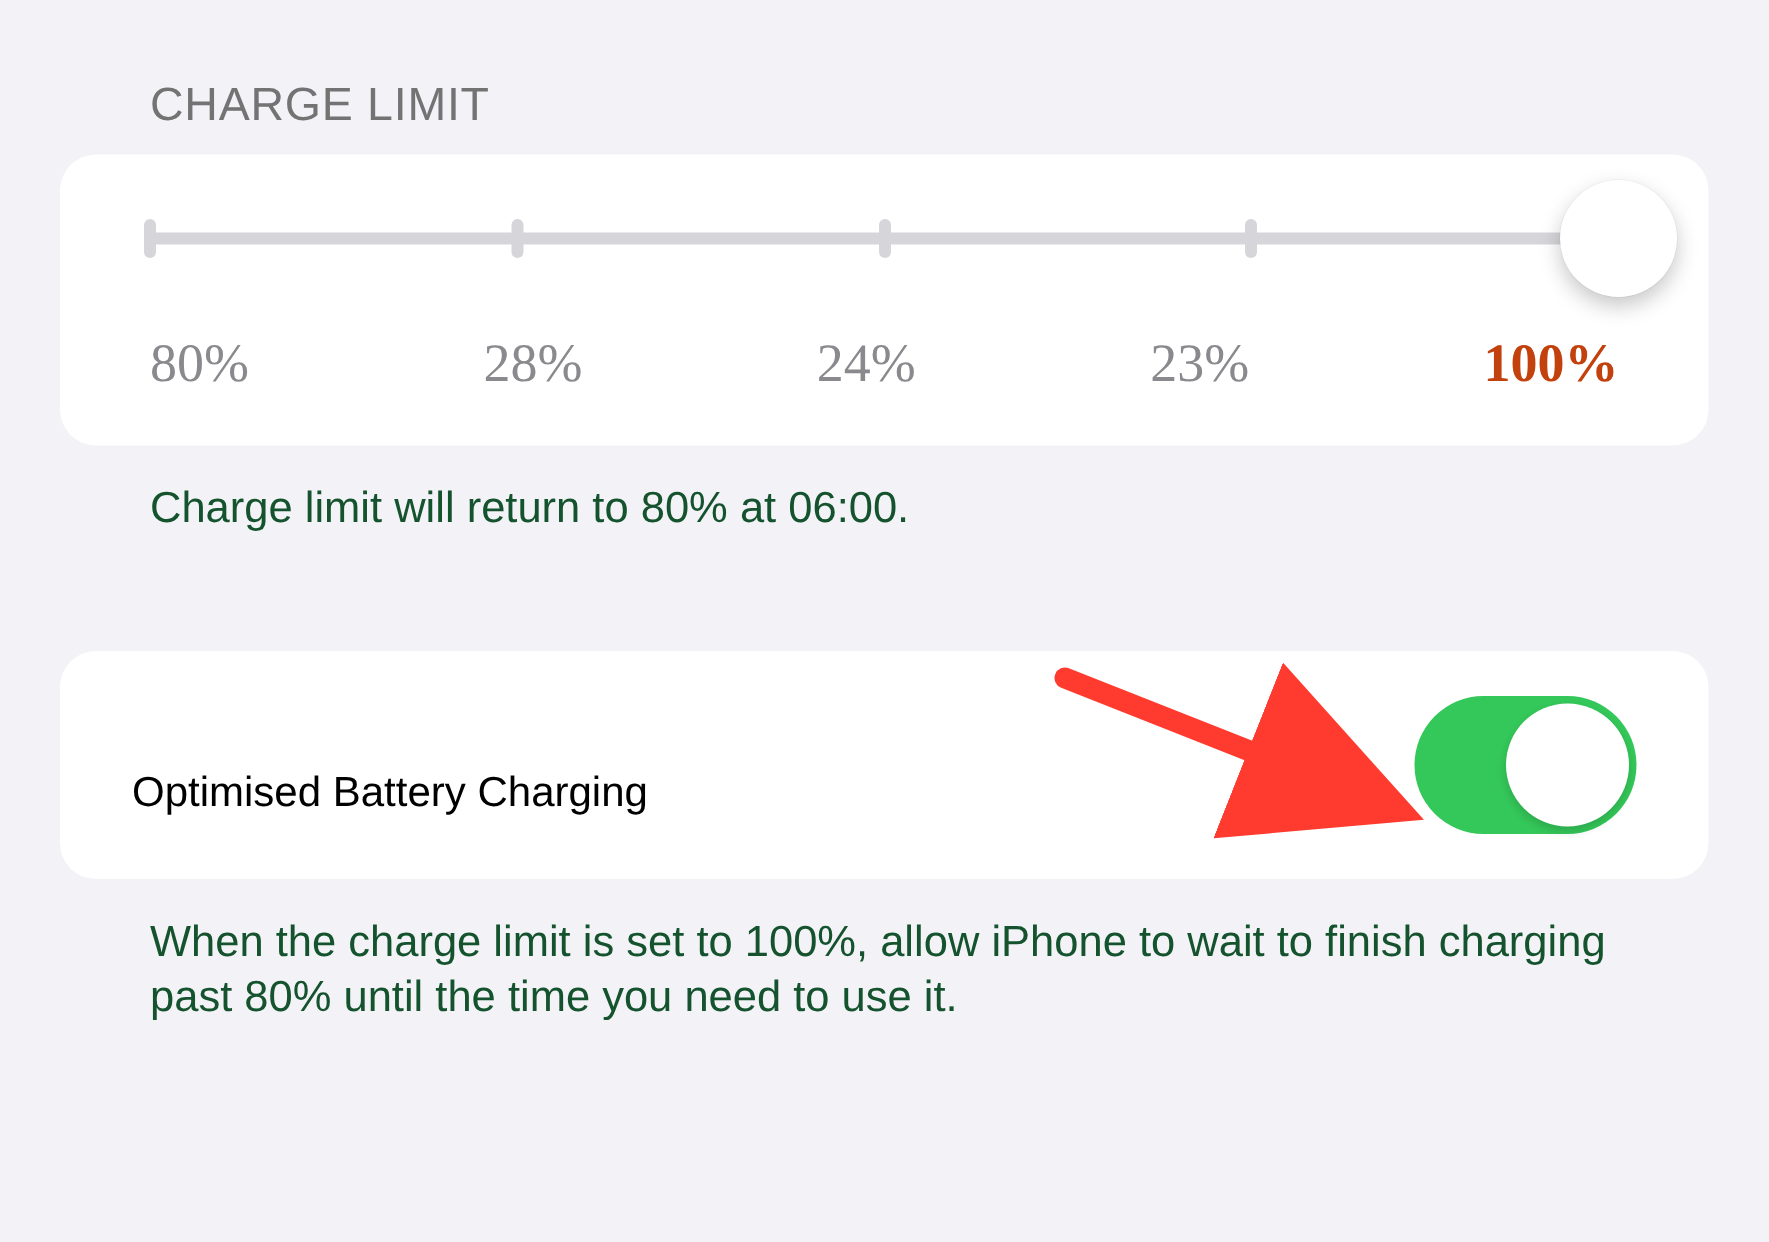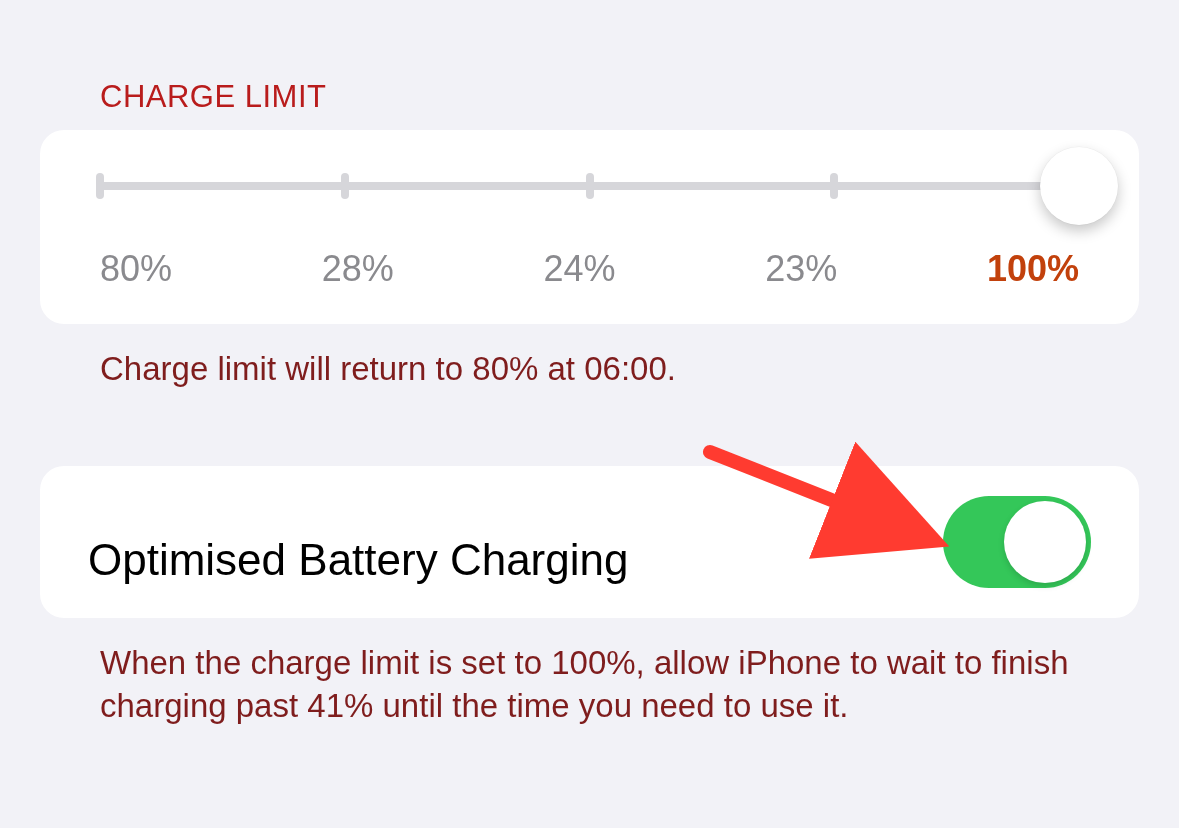--- a/index.html
+++ b/index.html
@@ -8,34 +8,35 @@
     height: 828px;
     background: #f2f2f7;
     font-family: -apple-system, "Helvetica Neue", Helvetica, Arial, sans-serif;
     color: #000;
     overflow: hidden;
     position: relative;
   }
   .section-header {
     font-size: 31px;
     letter-spacing: 0.5px;
-    color: #b91c1c;
+    color: #737373;
     text-transform: uppercase;
-    padding: 79px 0 15px 100px;
+    padding: 52px 0 15px 100px;
   }
   .card {
     background: #ffffff;
     border-radius: 24px;
     margin: 0 40px;
     padding: 32px 48px 34px 48px;
   }
   
   .slider-wrap {
     position: relative;
     margin: 4px 12px 0 12px;
+    font-family: Liberation Serif, serif;
   }
   .track {
     position: relative;
     height: 8px;
     background: #d6d6da;
     border-radius: 4px;
     margin: 20px 0 0 0;
   }
   .tick {
     position: absolute;
@@ -65,37 +66,37 @@
     font-size: 36px;
     font-weight: 400;
     color: #8a8a8e;
     flex: 0 0 auto;
   }
   .label.selected {
     font-weight: 700;
     color: #c2410c;
   }
   .footer-text {
-    font-size: 33px;
-    color: #7f1d1d;
+    font-size: 29px;
+    color: #14532d;
     line-height: 1.3;
     padding: 24px 100px 0 100px;
   }
   
   .row-card {
     background: #fff;
     border-radius: 24px;
     margin: 75px 40px 0 40px;
     padding: 30px 48px;
     display: flex;
     align-items: center;
     justify-content: space-between;
   }
   .row-label {
-    font-size: 44px;
+    font-size: 28px;
     font-weight: 400;
     color: #000;
     margin-top: 36px;
   }
   .toggle {
     position: relative;
     width: 148px;
     height: 92px;
     border-radius: 46px;
     background: #34c759;
@@ -148,21 +149,21 @@
 
 <div class="footer-text">Charge limit will return to 80% at 06:00.</div>
 
 <div class="row-card">
   <div class="row-label">Optimised Battery Charging</div>
   <div class="toggle">
     <div class="toggle-knob"></div>
   </div>
 </div>
 
-<div class="footer-text">When the charge limit is set to 100%, allow iPhone to wait to finish charging past 41% until the time you need to use it.</div>
+<div class="footer-text">When the charge limit is set to 100%, allow iPhone to wait to finish charging past 80% until the time you need to use it.</div>
 
 <svg class="annotation" viewBox="0 0 260 120" xmlns="http://www.w3.org/2000/svg">
   <defs>
     <marker id="ah" viewBox="0 0 12 12" refX="9" refY="6" markerWidth="9" markerHeight="9" orient="auto-start-reverse">
       <path d="M0,0 L12,6 L0,12 Z" fill="#ff3b30"></path>
     </marker>
   </defs>
   <line x1="10" y1="12" x2="220" y2="95" stroke="#ff3b30" stroke-width="14" stroke-linecap="round" marker-end="url(#ah)"></line>
 </svg>
 

